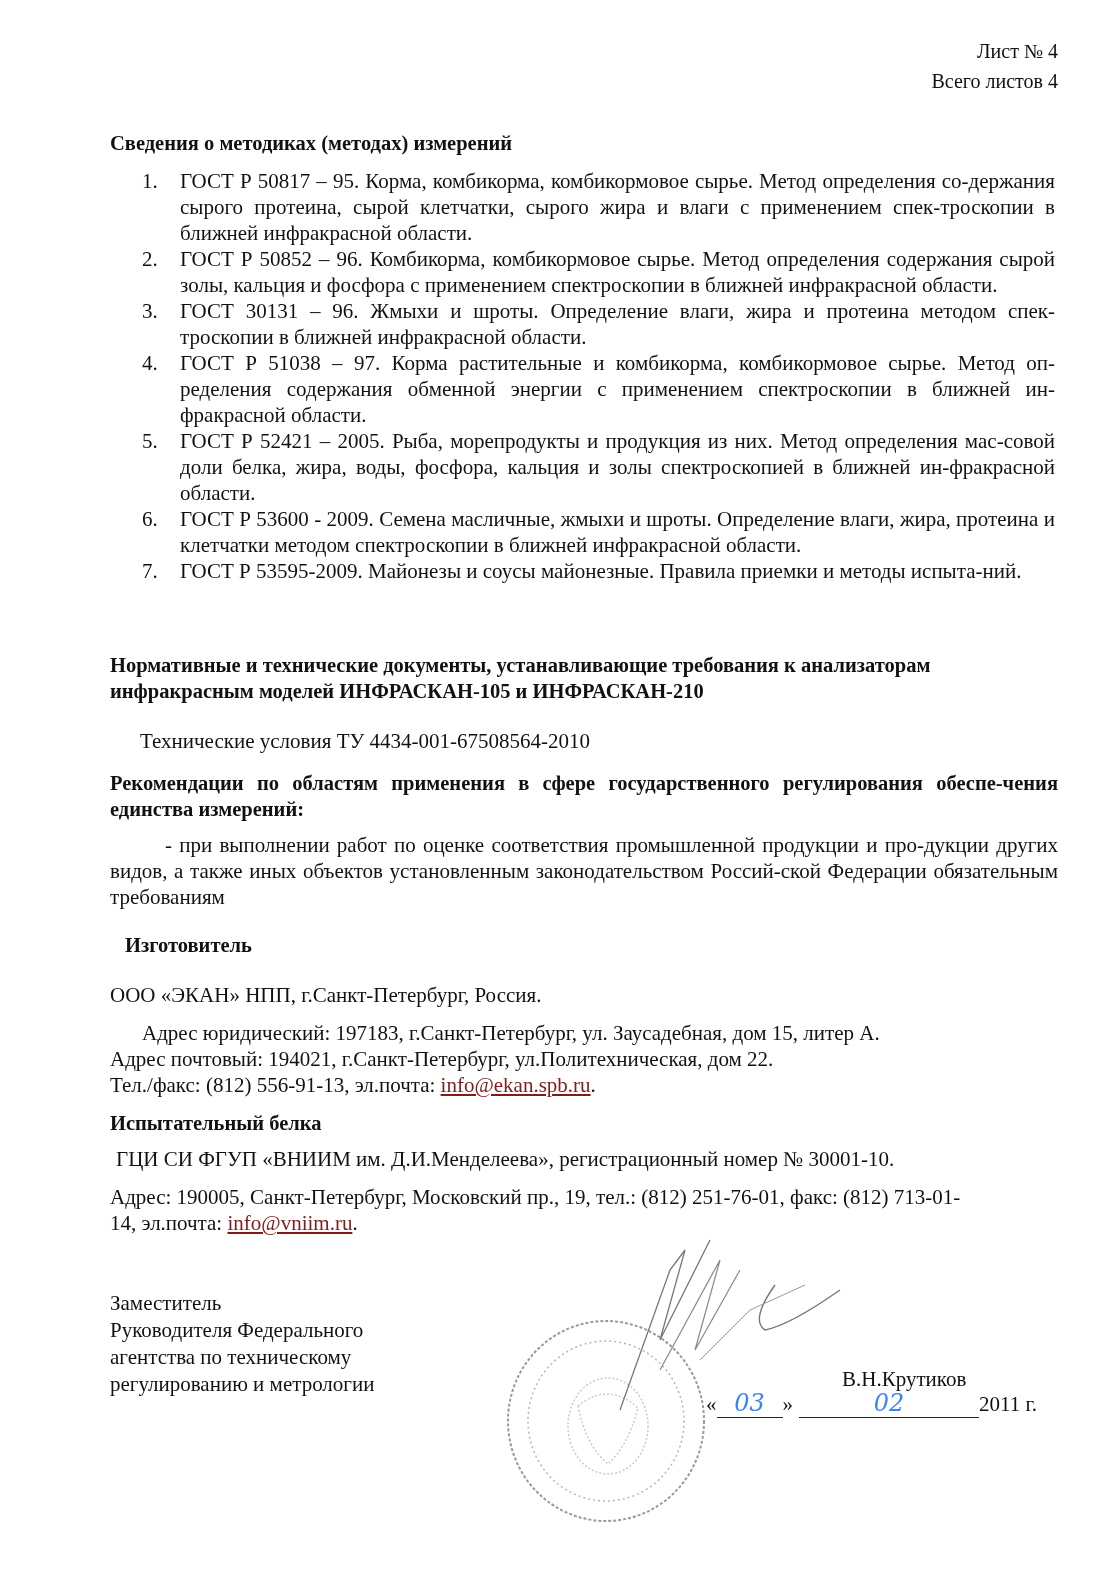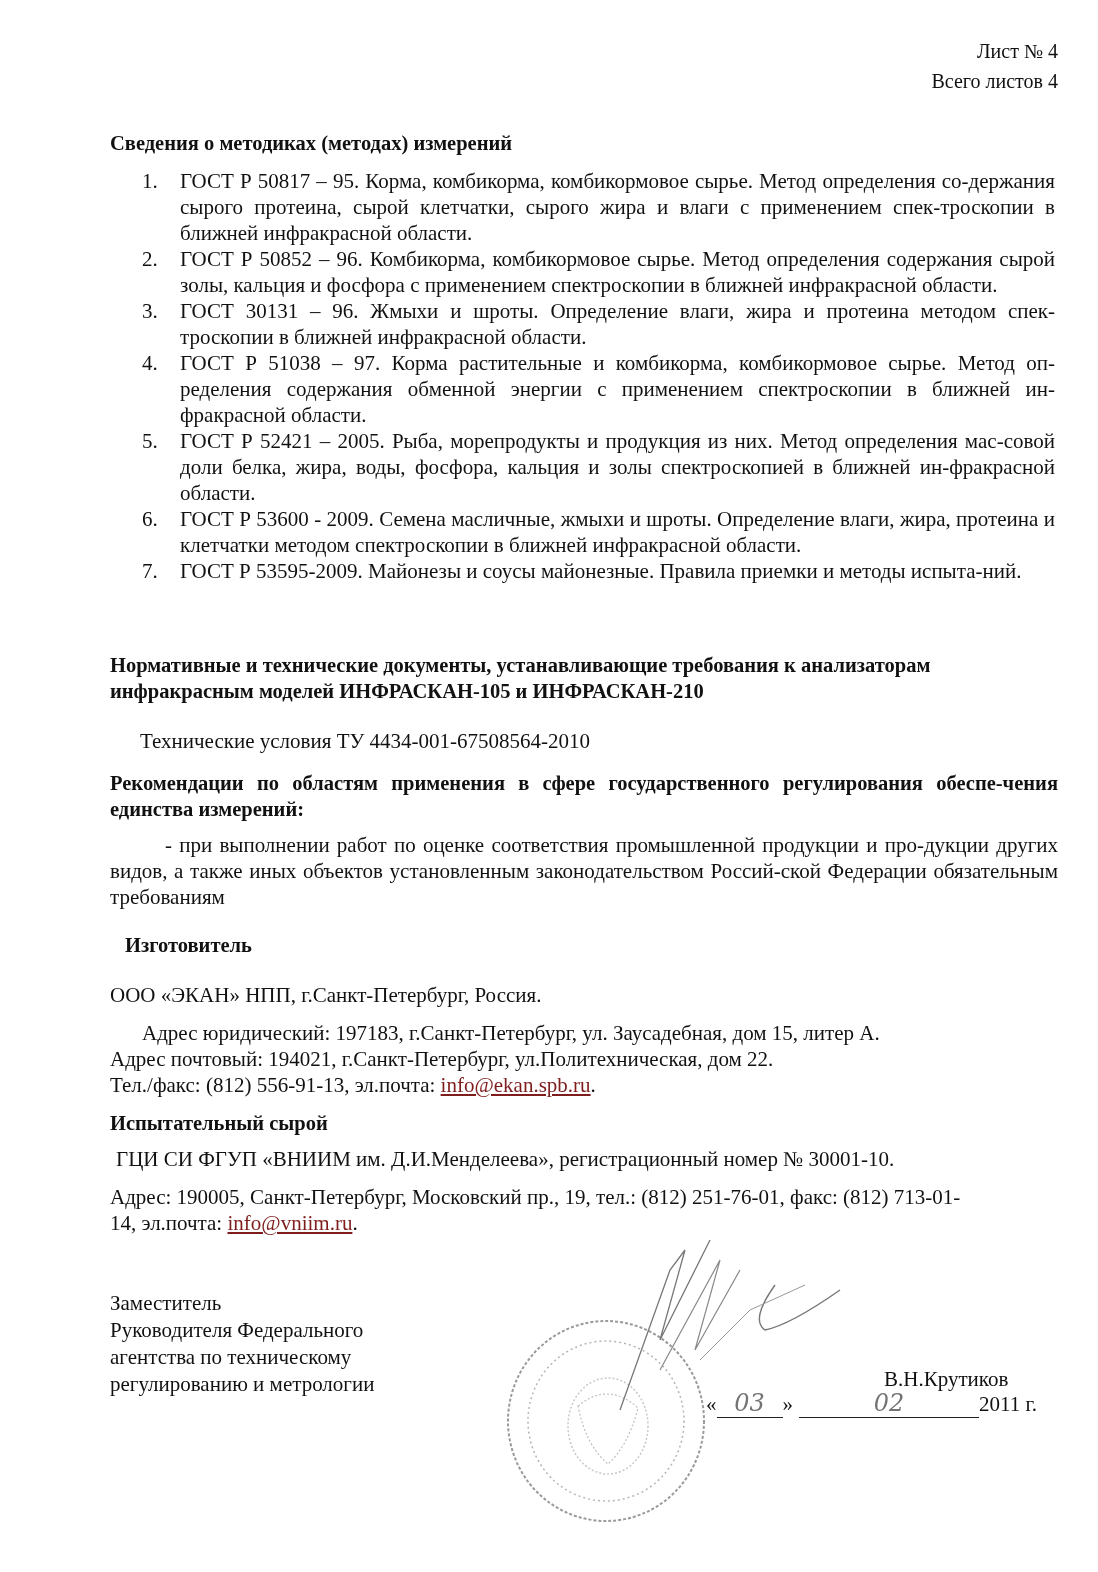--- a/index.html
+++ b/index.html
@@ -12,21 +12,21 @@
   .sheet-no { right: 40px; top: 36px; text-align: right; line-height: 30px; font-size: 20px; }
   .h { font-weight: bold; font-size: 20.5px; line-height: 26px; }
   .p { line-height: 26px; }
   ol.methods { list-style: none; margin: 0; padding: 0; }
   ol.methods li { position: relative; padding-left: 70px; line-height: 26px; text-align: justify; }
   ol.methods li .num { position: absolute; left: 32px; top: 0; }
   .just { text-align: justify; }
   a.link { color: #7f1d1d; text-decoration: underline; }
   .stamp { left: 498px; top: 1296px; width: 210px; height: 230px; }
   .sig-line { border-bottom: 1.5px solid #222; display: inline-block; }
-  .hand { font-family: "DejaVu Serif", serif; font-style: italic; color: #737373; font-size: 24px; }
+  .hand { font-family: "DejaVu Serif", serif; font-style: italic; color: #3b82f6; font-size: 24px; }
 </style>
 </head>
 <body>
 
 <div class="abs sheet-no">
   <div>Лист № 4</div>
   <div>Всего листов 4</div>
 </div>
 
 <div class="abs h" style="left:110px; top:130px;">Сведения о методиках (методах) измерений</div>
@@ -50,21 +50,21 @@
 <div class="abs p just" style="left:110px; top:832px; width:948px; text-indent:55px;">-  при   выполнении работ по оценке соответствия промышленной продукции и про-дукции других видов, а также иных объектов установленным законодательством Россий-ской Федерации обязательным требованиям</div>
 
 <div class="abs h" style="left:125px; top:932px;">Изготовитель</div>
 <div class="abs p" style="left:110px; top:982px;text-align:center;">ООО «ЭКАН» НПП, г.Санкт-Петербург, Россия.</div>
 <div class="abs p" style="left:110px; top:1020px;margin-left:32px;">Адрес юридический: 197183,  г.Санкт-Петербург, ул. Заусадебная, дом 15, литер А.</div>
 <div class="abs p" style="left:110px; top:1046px;">Адрес почтовый: 194021, г.Санкт-Петербург, ул.Политехническая, дом 22.</div>
 <div class="abs p" style="left:110px; top:1072px;">
   <span>Тел./факс: (812) 556-91-13, эл.почта: </span><a class="link">info@ekan.spb.ru</a><span>.</span>
 </div>
 
-<div class="abs h" style="left:110px; top:1110px;">Испытательный  сырой</div>
+<div class="abs h" style="left:110px; top:1110px;">Испытательный  белка</div>
 <div class="abs p" style="left:116px; top:1146px;">ГЦИ СИ ФГУП «ВНИИМ им. Д.И.Менделеева», регистрационный номер № 30001-10.</div>
 <div class="abs p" style="left:110px; top:1184px;">
   <div>Адрес: 190005, Санкт-Петербург, Московский пр., 19, тел.: (812) 251-76-01,  факс: (812) 713-01-</div>
   <div><span>14, эл.почта: </span><a class="link">info@vniim.ru</a><span>.</span></div>
 </div>
 
 <div class="abs p" style="left:110px; top:1290px; line-height:27px;">
   <div>Заместитель</div>
   <div>Руководителя Федерального</div>
   <div>агентства по техническому</div>
@@ -78,17 +78,17 @@
   <path d="M80 110 Q110 85 140 112 Q130 150 110 168 Q88 150 80 110 Z" fill="none" stroke="#c0c0c0" stroke-width="1.2" stroke-dasharray="2 2"></path>
 </svg>
 
 <svg class="abs" style="left:600px; top:1230px;" width="250" height="190" viewBox="0 0 250 190">
   <path d="M20 180 L70 40 L85 20 L60 110 L110 10" fill="none" stroke="#777" stroke-width="1.3"></path>
   <path d="M60 140 L120 30 L95 120 L140 40" fill="none" stroke="#888" stroke-width="1.2"></path>
   <path d="M175 55 Q150 90 165 100 Q190 95 240 60" fill="none" stroke="#777" stroke-width="1.4"></path>
   <path d="M100 130 L150 80 L205 55" fill="none" stroke="#999" stroke-width="1"></path>
 </svg>
 
-<div class="abs p" style="left:884px; top:1366px;">В.Н.Крутиков</div>
+<div class="abs p" style="left:842px; top:1366px;">В.Н.Крутиков</div>
 
 <div class="abs p" style="left:706px; top:1390px; white-space:nowrap;">
   <span>«</span><span class="sig-line" style="width:66px; text-align:center;"><span class="hand">03</span></span><span>»</span><span class="sig-line" style="width:180px; margin-left:6px; text-align:center;"><span class="hand">02</span></span><span>2011 г.</span>
 </div>
 
 </body></html>

